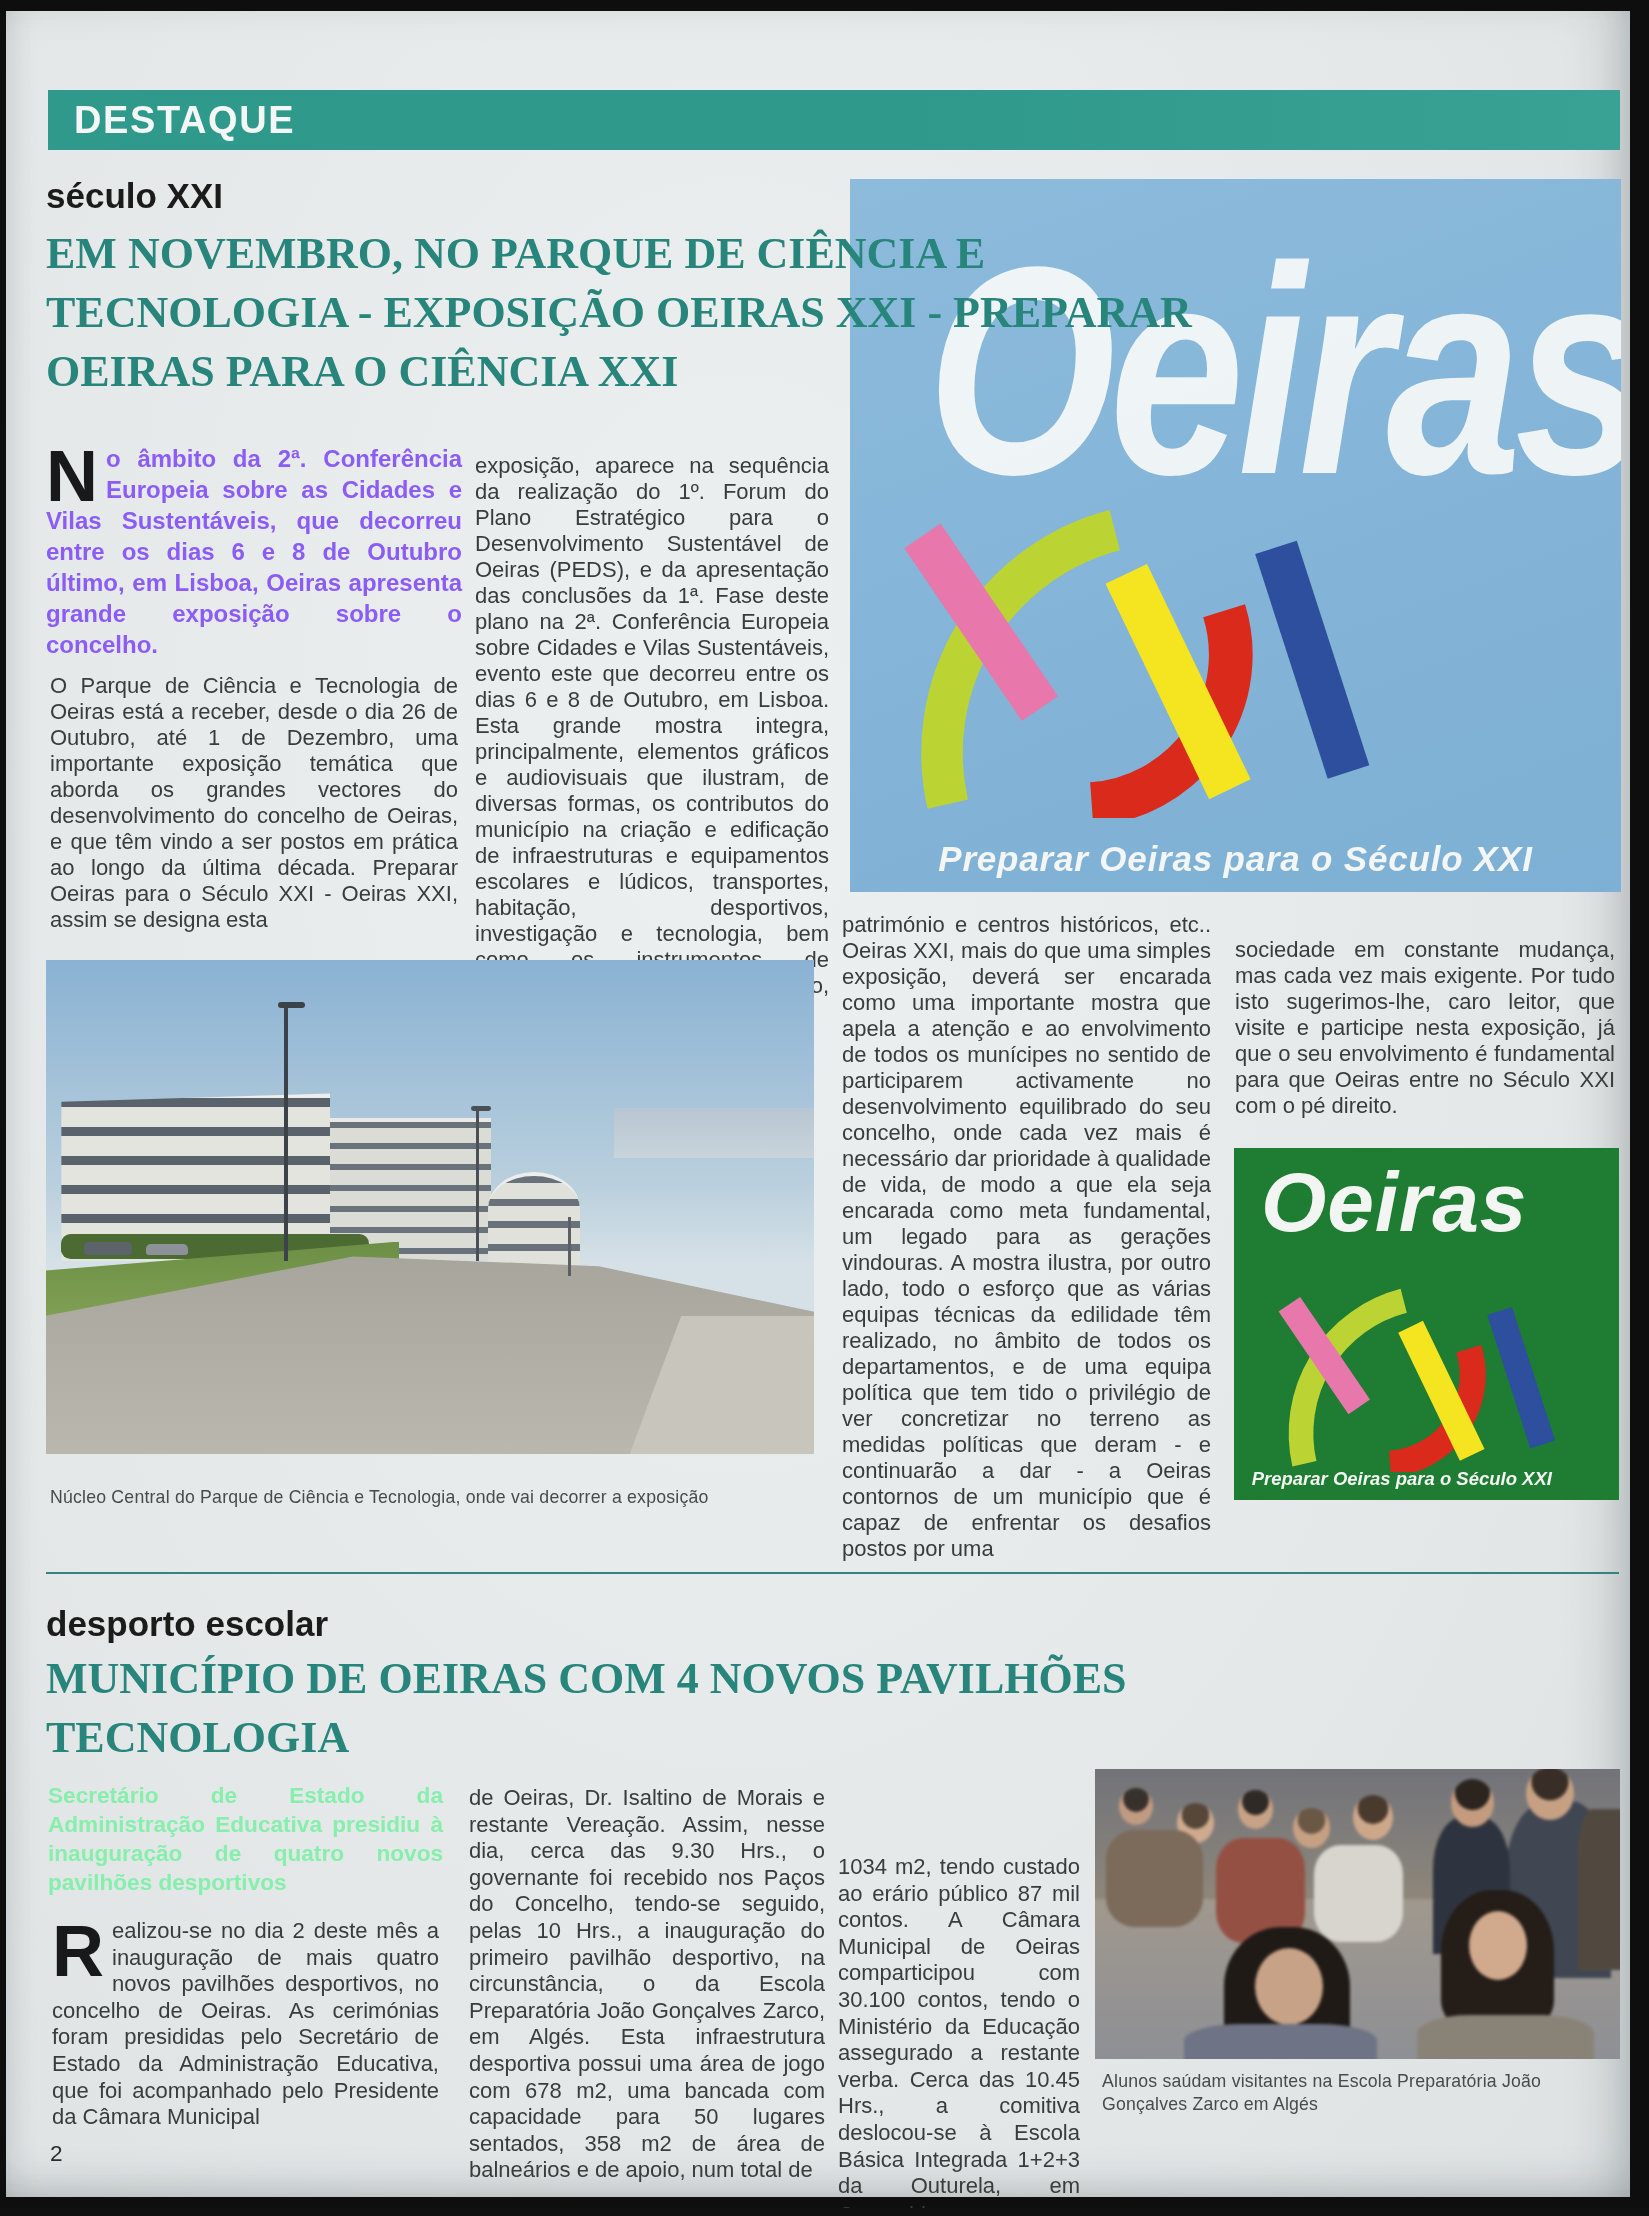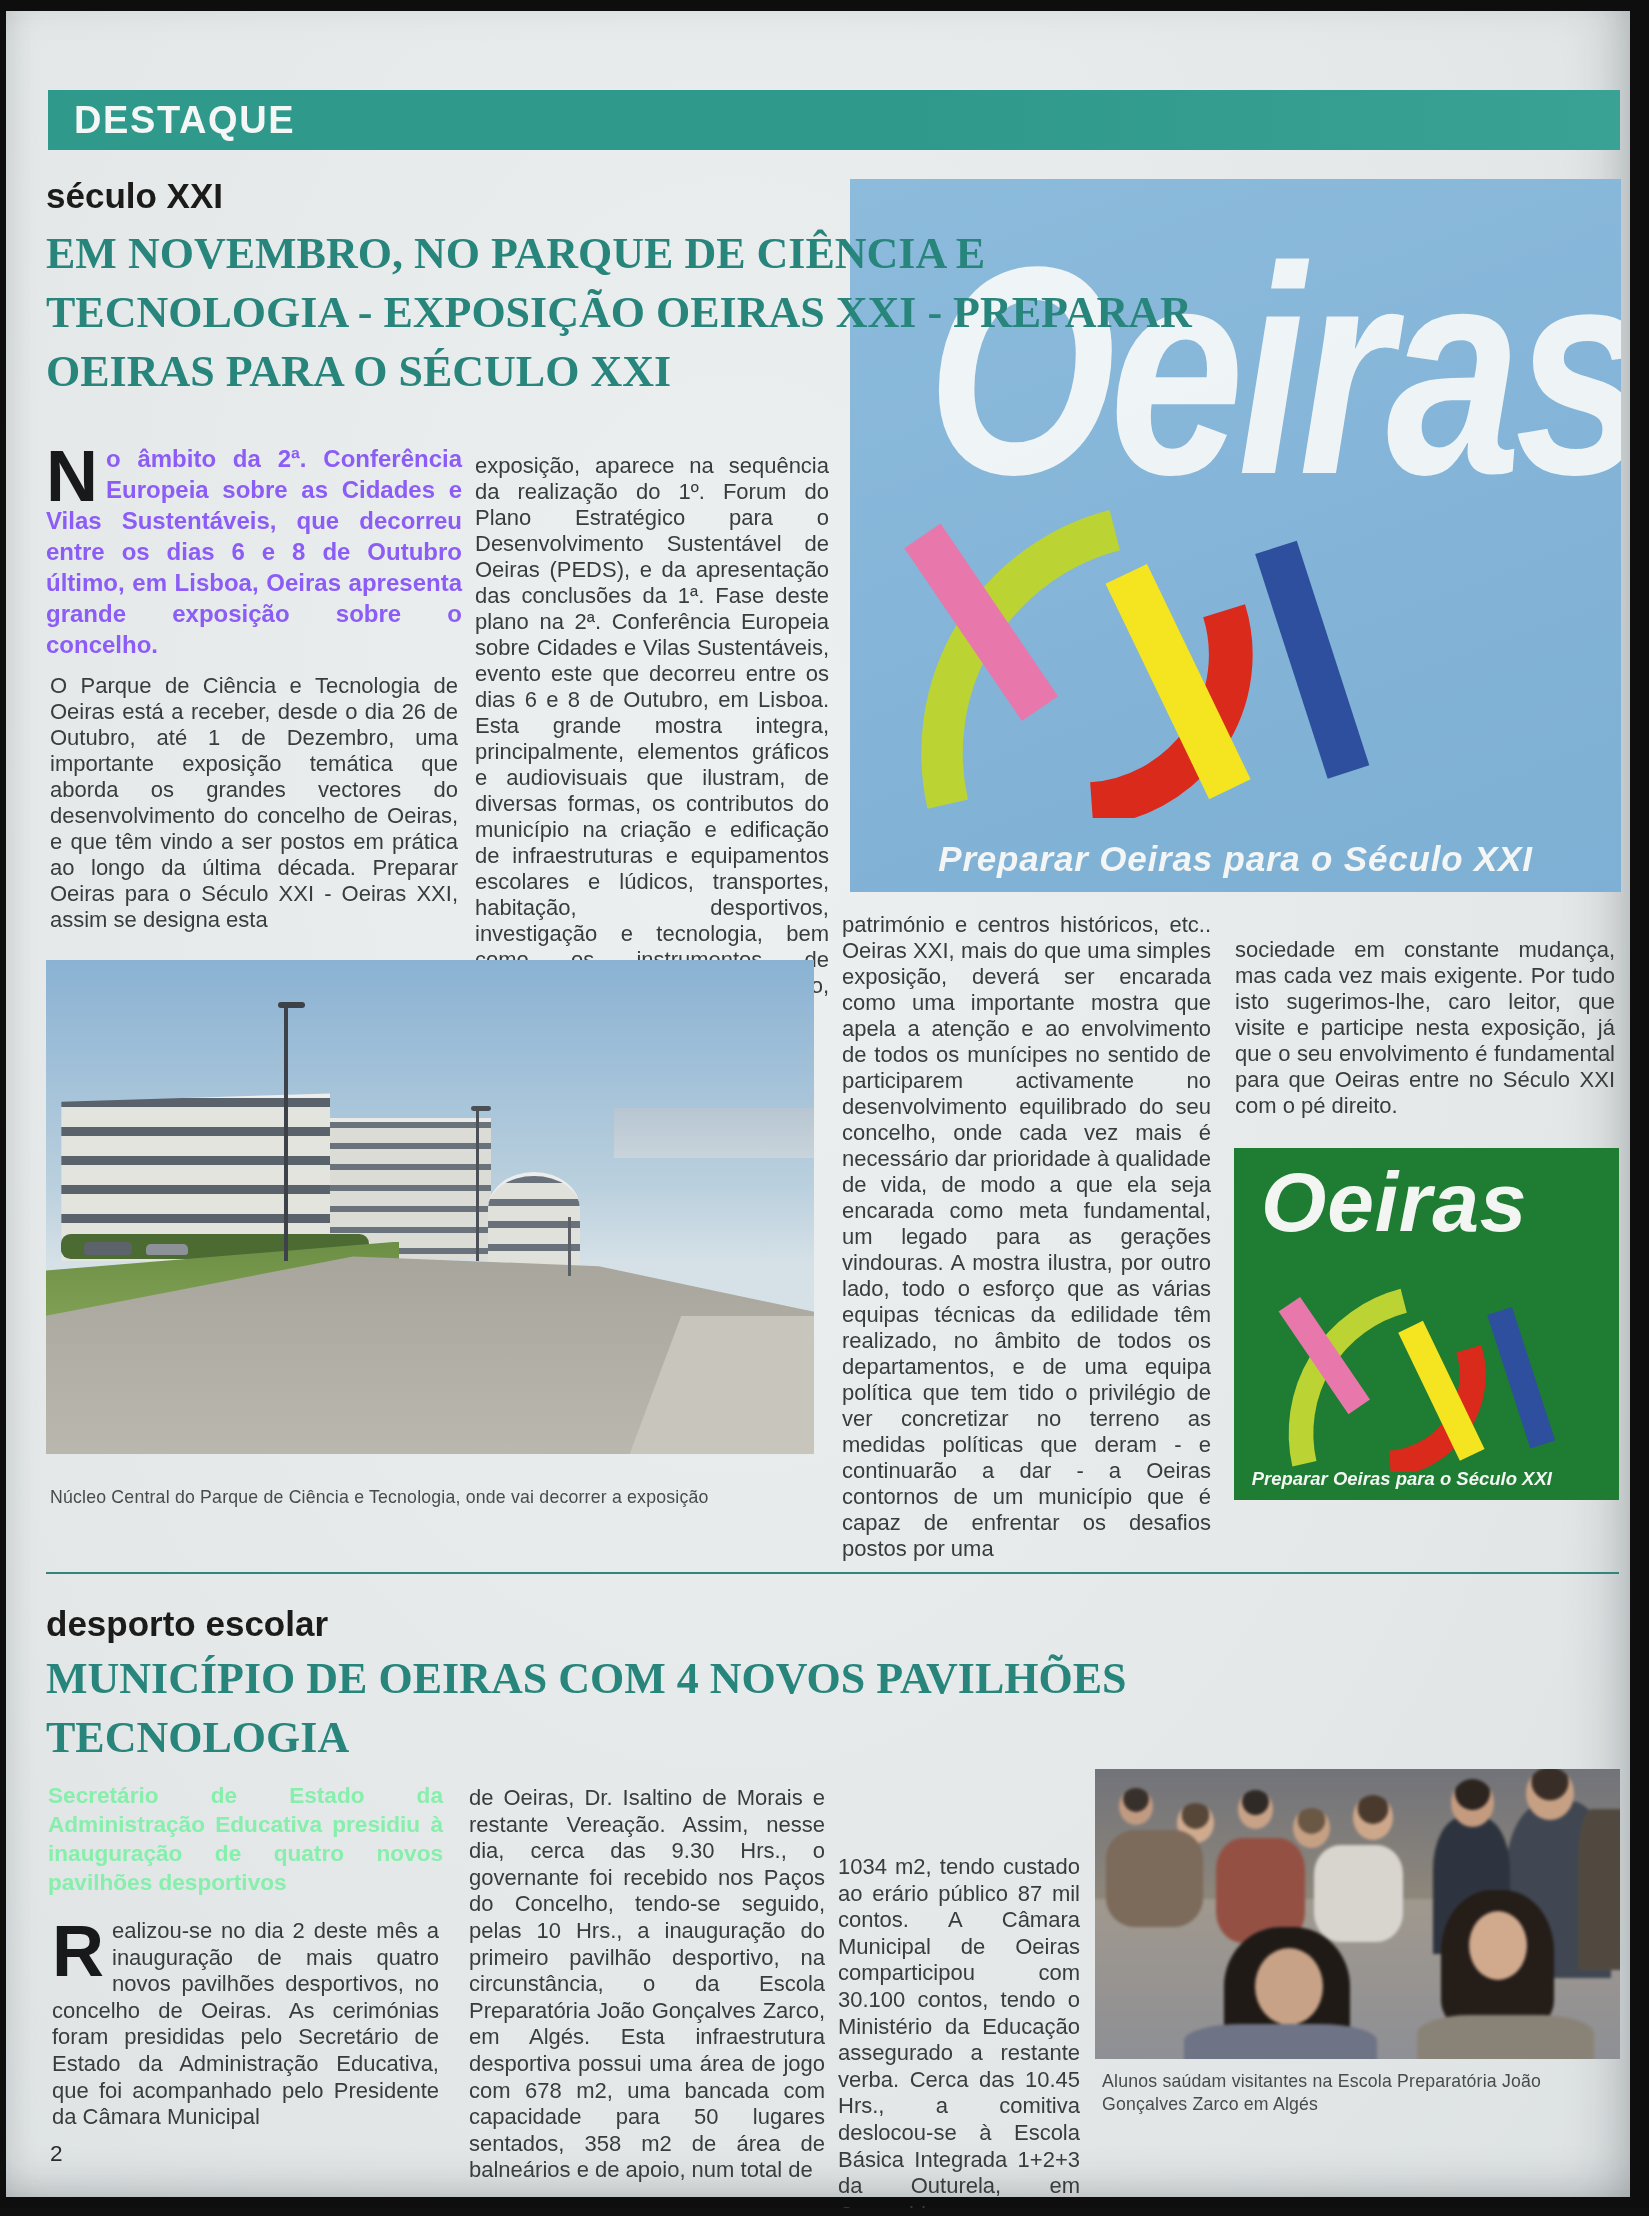--- a/index.html
+++ b/index.html
@@ -62,21 +62,21 @@
   <div class="paper"></div>
 
   <div class="band">
     <span>DESTAQUE</span>
   </div>
 
   <div class="kicker" style="top:176px;">século XXI</div>
   <div class="headline hl-italic" style="top:224px;">
     <div>EM NOVEMBRO, NO PARQUE DE CIÊNCIA E</div>
     <div>TECNOLOGIA - EXPOSIÇÃO OEIRAS XXI - PREPARAR</div>
-    <div>OEIRAS PARA O SÉCULO XXI</div>
+    <div>OEIRAS PARA O CIÊNCIA XXI</div>
   </div>
 
   <div class="poster-blue">
     <div class="giant-brand">Oeiras</div>
     <svg class="shape" style="left:16px;top:259px;width:532px;height:380px;" viewBox="0 0 440 330">
       <path d="M205,80 A200,200 0 0 0 60,318" fill="none" stroke="#bcd433" stroke-width="36"></path>
       <line x1="38" y1="85" x2="140" y2="235" stroke="#e878ab" stroke-width="38"></line>
       <path d="M300,150 A130,130 0 0 1 185,318" fill="none" stroke="#da2a1c" stroke-width="38"></path>
       <line x1="215" y1="118" x2="305" y2="305" stroke="#f4e520" stroke-width="40"></line>
       <line x1="345" y1="95" x2="408" y2="290" stroke="#2d4f9e" stroke-width="38"></line>

